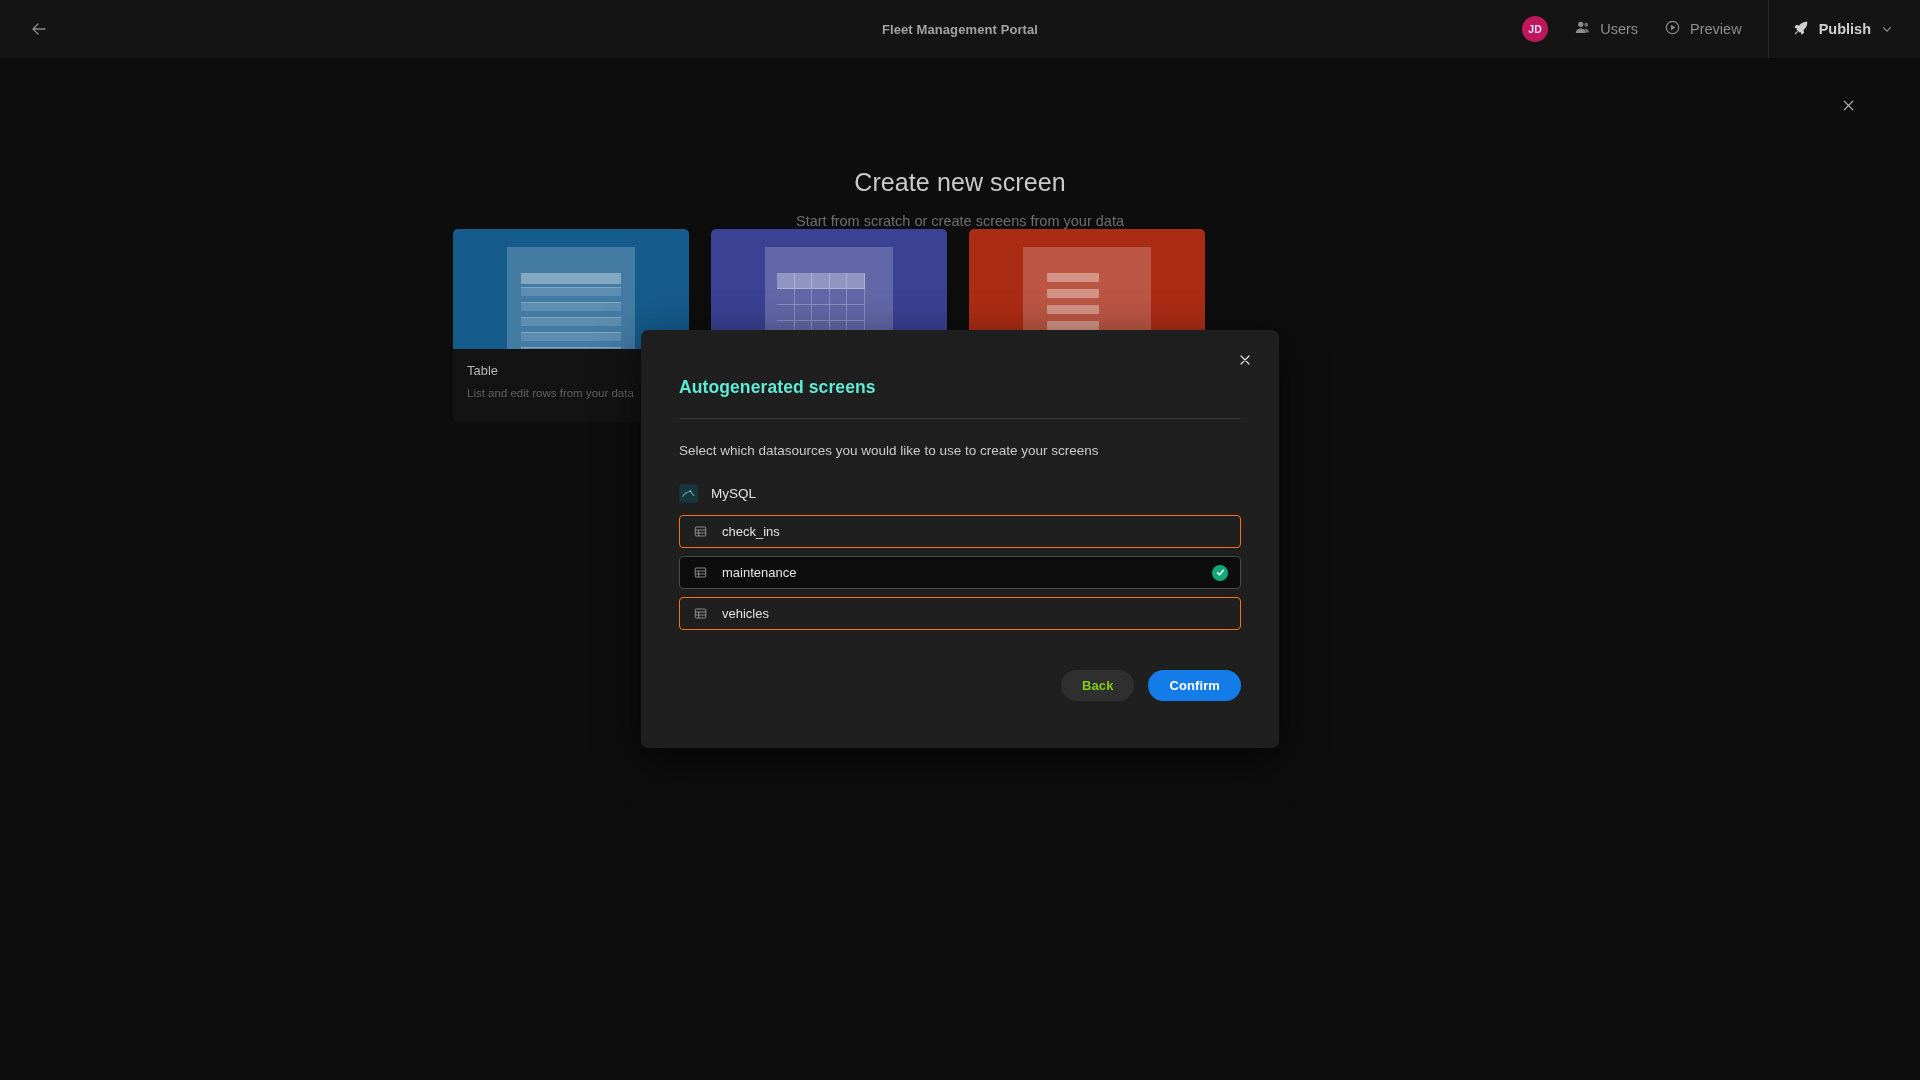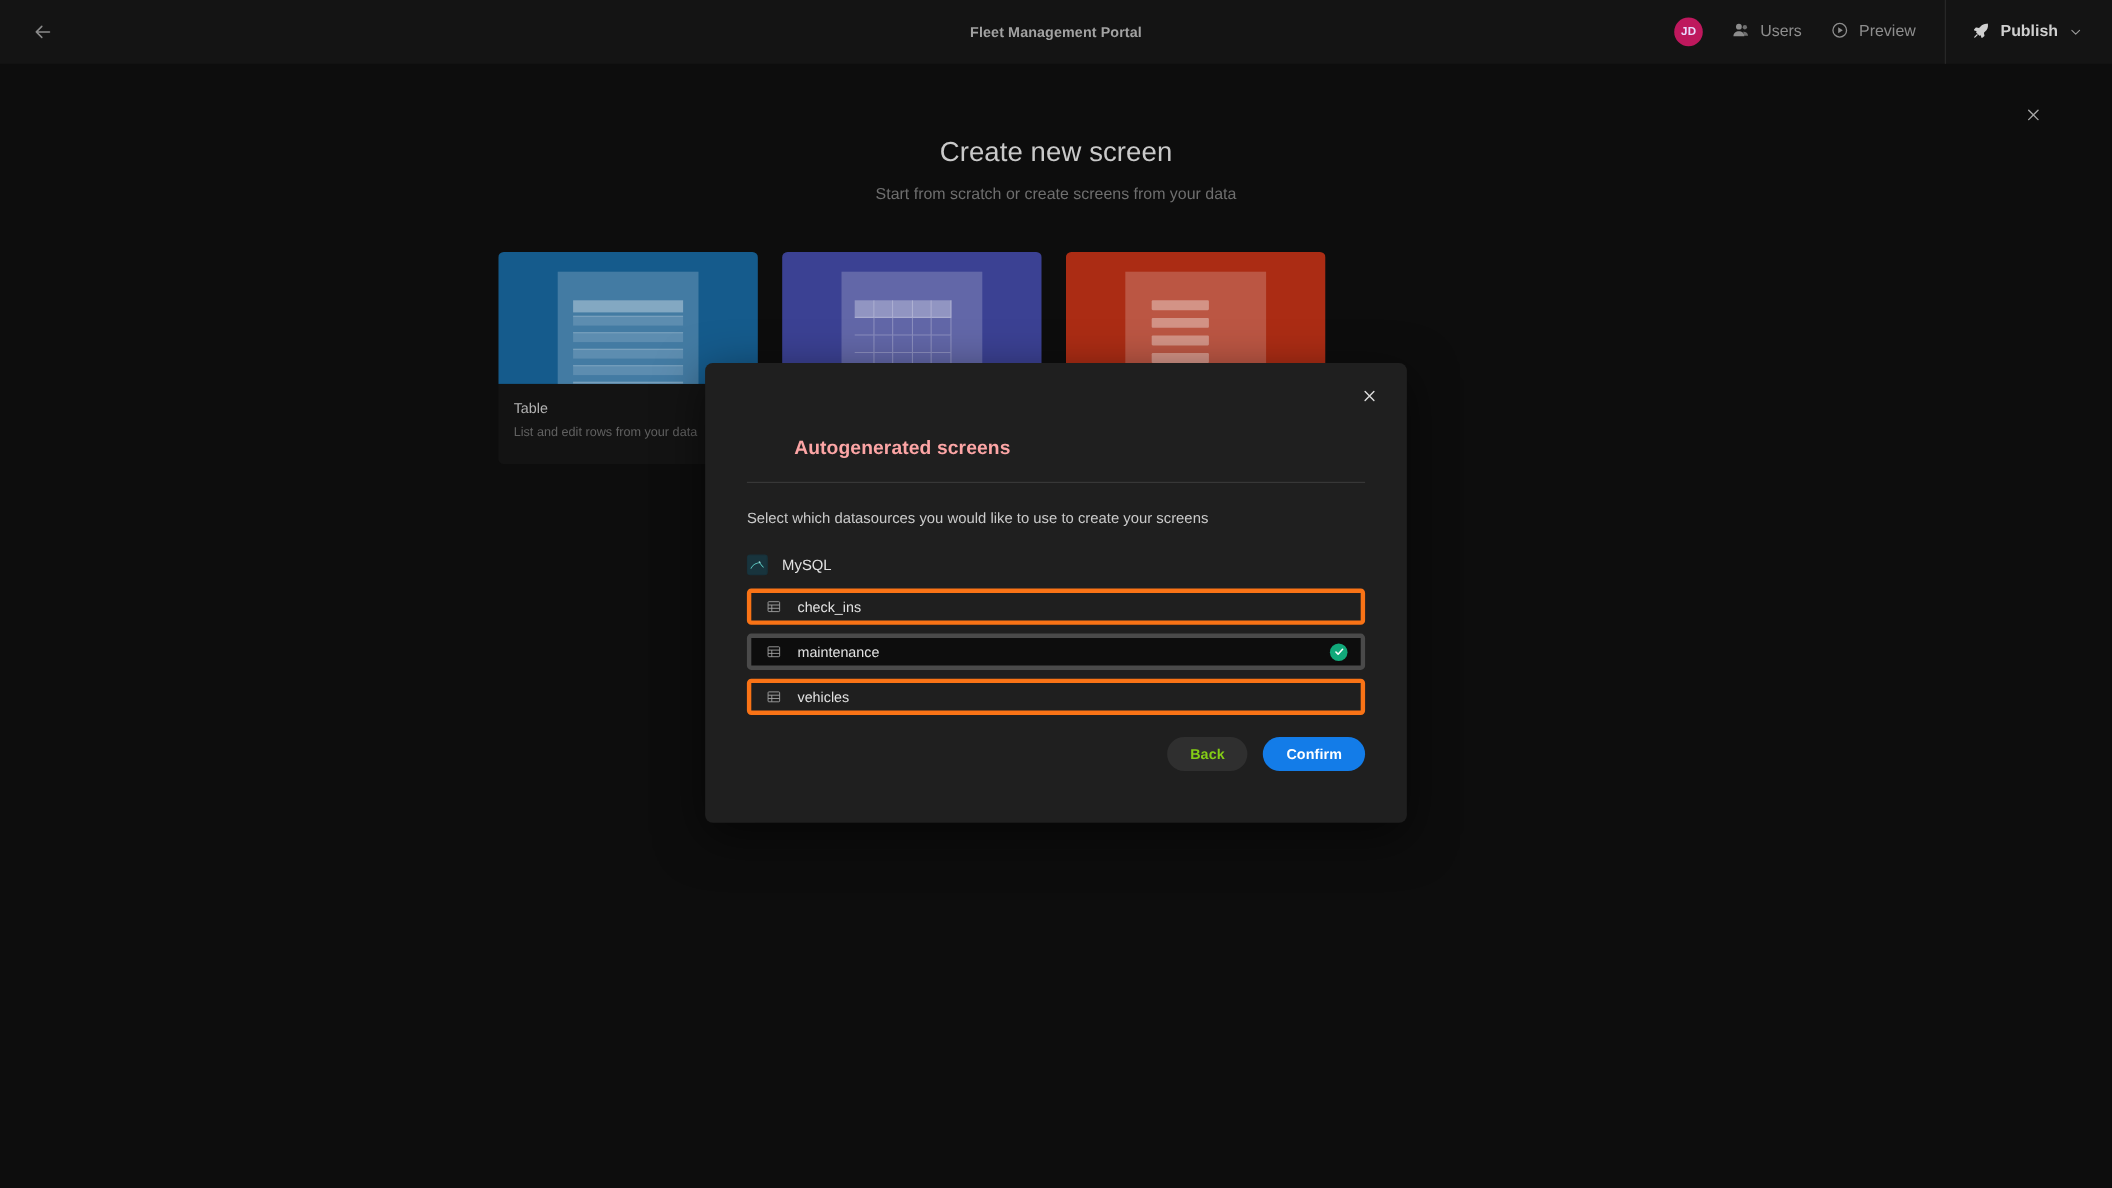--- a/index.html
+++ b/index.html
@@ -128,20 +128,21 @@
   .create-head {
     position: absolute;
     top: 122px; left: 0; width: 1920px;
     text-align: center;
   }
   .create-title {
     font-size: 25px;
     color: #c9c9c9;
     letter-spacing: .1px;
     line-height: 1.3;
+    margin-top: 44px;
   }
   .create-sub {
     margin-top: 14px;
     font-size: 14.5px;
     color: #6e6e6e;
   }
 
   .cards {
     position: absolute;
     top: 229px;
@@ -253,26 +254,25 @@
     padding: 0 38px;
   }
   .modal-close {
     position: absolute;
     top: 19px; right: 21px;
     width: 26px; height: 26px;
     display: flex; align-items: center; justify-content: center;
     color: #dcdcdc;
   }
   .modal-title {
-    padding-top: 67px;
+    padding-top: 47px;
     font-size: 17.5px;
     font-weight: 700;
-    color: #fca5a5;
+    color: #5eead4;
     letter-spacing: .1px;
-    margin-left: 43px;
   }
   .modal-rule {
     margin-top: 20px;
     height: 1px;
     background: #3a3a3a;
   }
   .modal-sub {
     margin-top: 24px;
     font-size: 13.5px;
     color: #cacaca;
@@ -295,21 +295,21 @@
   .ds-name {
     font-size: 13.5px;
     color: #e2e2e2;
   }
 
   .ds-list { display: flex; flex-direction: column; gap: 8px; }
 
   .ds-row {
     position: relative;
     height: 33px;
-    border: 4px solid #f97316;
+    border: 1px solid #f97316;
     border-radius: 4px;
     display: flex;
     align-items: center;
     padding: 0 13px;
     gap: 14px;
     background: transparent;
   }
   .ds-row.selected {
     background: #0d0d0d;
     border-color: #4a4a4a;

